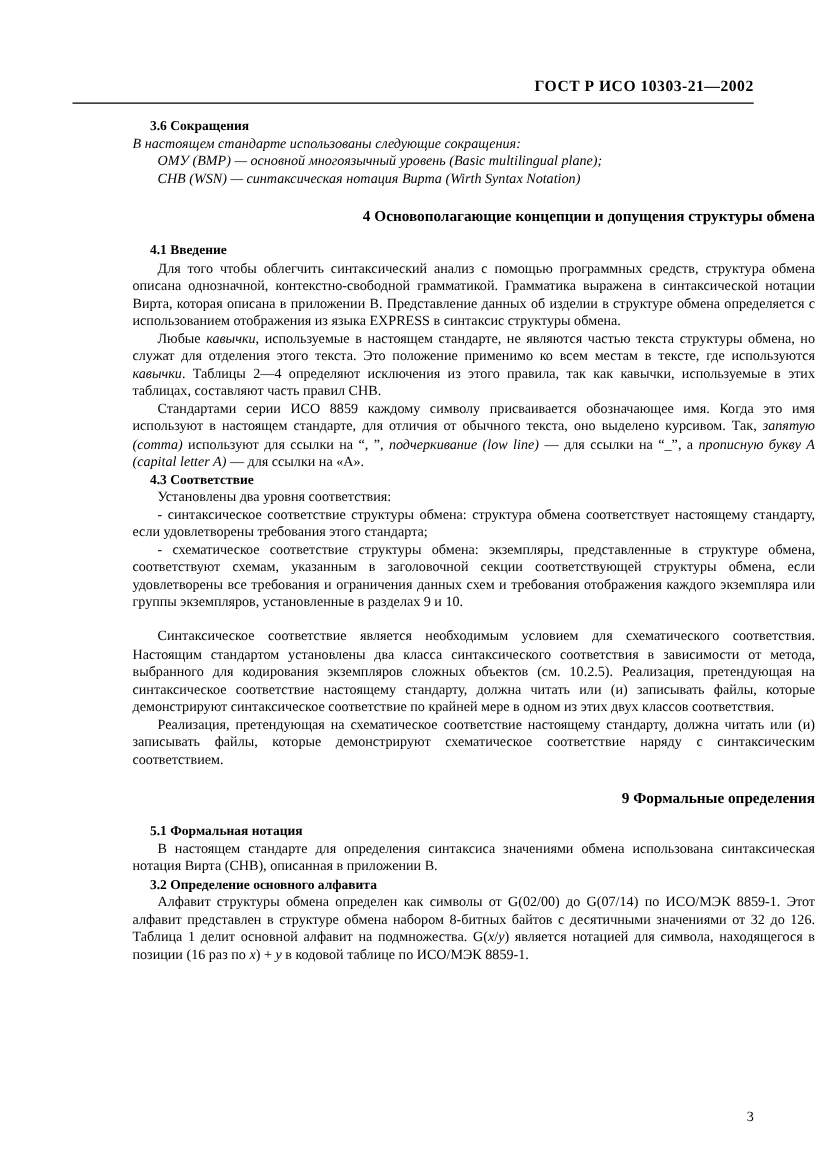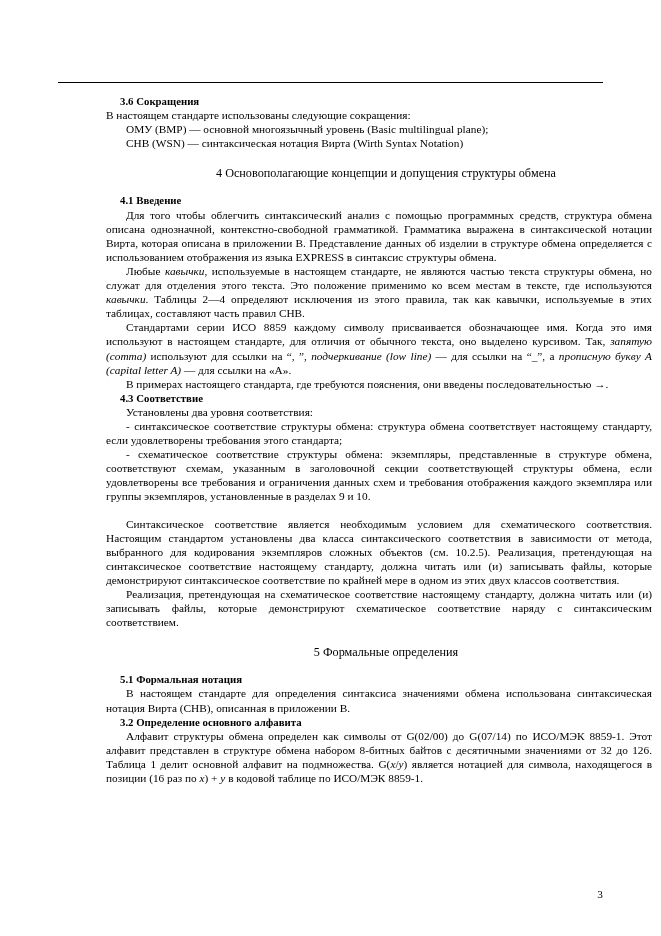--- a/index.html
+++ b/index.html
@@ -48,37 +48,38 @@
     line-height: 14.1px;
     text-align: justify;
     margin-left: 48px;
   }
   .h3 {
     font-weight: bold;
     font-size: 10.8px;
     margin: 0 0 0 14px;
   }
   .h2 {
-    font-weight: normal;
+    font-weight: bold;
     font-size: 12.2px;
-    text-align: center;
+    text-align: right;
     margin: 0 0 0 14px;
   }
   .sec-gap-top {
     margin-top: 13px;
   }
   .sec-gap-top-lg {
     margin-top: 16px;
   }
   p {
     margin: 0;
     text-indent: 20px;
   }
   p.noind {
     text-indent: 0;
+    font-style: italic;
   }
   .spaced {
     letter-spacing: 1.6px;
   }
   .small {
     font-size: 10.4px;
     line-height: 13.4px;
   }
   i {
     font-style: italic;
@@ -88,48 +89,48 @@
     right: 58px;
     top: 888px;
     font-size: 11.3px;
   }
 </style>
 </head>
 <body>
 
 <div class="page">
 
+  <div class="header">ГОСТ Р ИСО 10303-21—2002</div>
   <div class="header-rule"></div>
 
   <div class="content">
 
     <div class="h3">3.6  Сокращения</div>
     <p class="noind">В настоящем стандарте использованы следующие сокращения:</p>
     <p class="noind" style="text-indent:20px">ОМУ (BMP) — основной многоязычный уровень (Basic multilingual plane);</p>
     <p class="noind" style="text-indent:20px">CHB (WSN) — синтаксическая нотация Вирта (Wirth Syntax Notation)</p>
 
     <div class="h2 sec-gap-top-lg">4  Основополагающие концепции и допущения структуры обмена</div>
 
     <div class="h3 sec-gap-top">4.1  Введение</div>
     <p>Для того чтобы облегчить синтаксический анализ с помощью программных средств, структура обмена описана однозначной, контекстно-свободной грамматикой. Грамматика выражена в синтаксической нотации Вирта, которая описана в приложении В. Представление данных об изделии в структуре обмена определяется с использованием отображения из языка EXPRESS в синтаксис структуры обмена.</p>
 
     <p><span>Любые </span><i>кавычки</i><span>, используемые в настоящем стандарте, не являются частью текста структуры обмена, но служат для отделения этого текста. Это положение применимо ко всем местам в тексте, где используются </span><i>кавычки</i><span>. Таблицы 2—4 определяют исключения из этого правила, так как кавычки, используемые в этих таблицах, составляют часть правил СНВ.</span></p>
     <p><span>Стандартами серии ИСО 8859 каждому символу присваивается обозначающее имя. Когда это имя используют в настоящем стандарте, для отличия от обычного текста, оно выделено курсивом. Так, </span><i>запятую (comma)</i><span> используют для ссылки на “, ”, </span><i>подчеркивание (low line)</i><span> — для ссылки на “_”, а </span><i>прописную букву A (capital letter A)</i><span> — для ссылки на «А».</span></p>
-    <p>В примерах настоящего стандарта, где требуются пояснения, они введены последовательностью →.</p>
 
     <div class="h3">4.3  Соответствие</div>
     <p>Установлены два уровня соответствия:</p>
     <p>- синтаксическое соответствие структуры обмена: структура обмена соответствует настоящему стандарту, если удовлетворены требования этого стандарта;</p>
     <p>- схематическое соответствие структуры обмена: экземпляры, представленные в структуре обмена, соответствуют схемам, указанным в заголовочной секции соответствующей структуры обмена, если удовлетворены все требования и ограничения данных схем и требования отображения каждого экземпляра или группы экземпляров, установленные в разделах 9 и 10.</p>
 
 
     <p style="margin-top:13px">Синтаксическое соответствие является необходимым условием для схематического соответствия. Настоящим стандартом установлены два класса синтаксического соответствия в зависимости от метода, выбранного для кодирования экземпляров сложных объектов (см. 10.2.5). Реализация, претендующая на синтаксическое соответствие настоящему стандарту, должна читать или (и) записывать файлы, которые демонстрируют синтаксическое соответствие по крайней мере в одном из этих двух классов соответствия.</p>
     <p>Реализация, претендующая на схематическое соответствие настоящему стандарту, должна читать или (и) записывать файлы, которые демонстрируют схематическое соответствие наряду с синтаксическим соответствием.</p>
 
-    <div class="h2 sec-gap-top-lg">5  Формальные определения</div>
+    <div class="h2 sec-gap-top-lg">9  Формальные определения</div>
 
     <div class="h3 sec-gap-top">5.1  Формальная нотация</div>
     <p>В настоящем стандарте для определения синтаксиса значениями обмена использована синтаксическая нотация Вирта (СНВ), описанная в приложении В.</p>
 
     <div class="h3">3.2  Определение основного алфавита</div>
     <p><span>Алфавит структуры обмена определен как символы от G(02/00) до G(07/14) по ИСО/МЭК 8859-1. Этот алфавит представлен в структуре обмена набором 8-битных байтов с десятичными значениями от 32 до 126. Таблица 1 делит основной алфавит на подмножества. G(</span><i>x</i><span>/</span><i>y</i><span>) является нотацией для символа, находящегося в позиции (16 раз по </span><i>x</i><span>) + </span><i>y</i><span> в кодовой таблице по ИСО/МЭК 8859-1.</span></p>
 
   </div>
 
   <div class="page-num">3</div>

